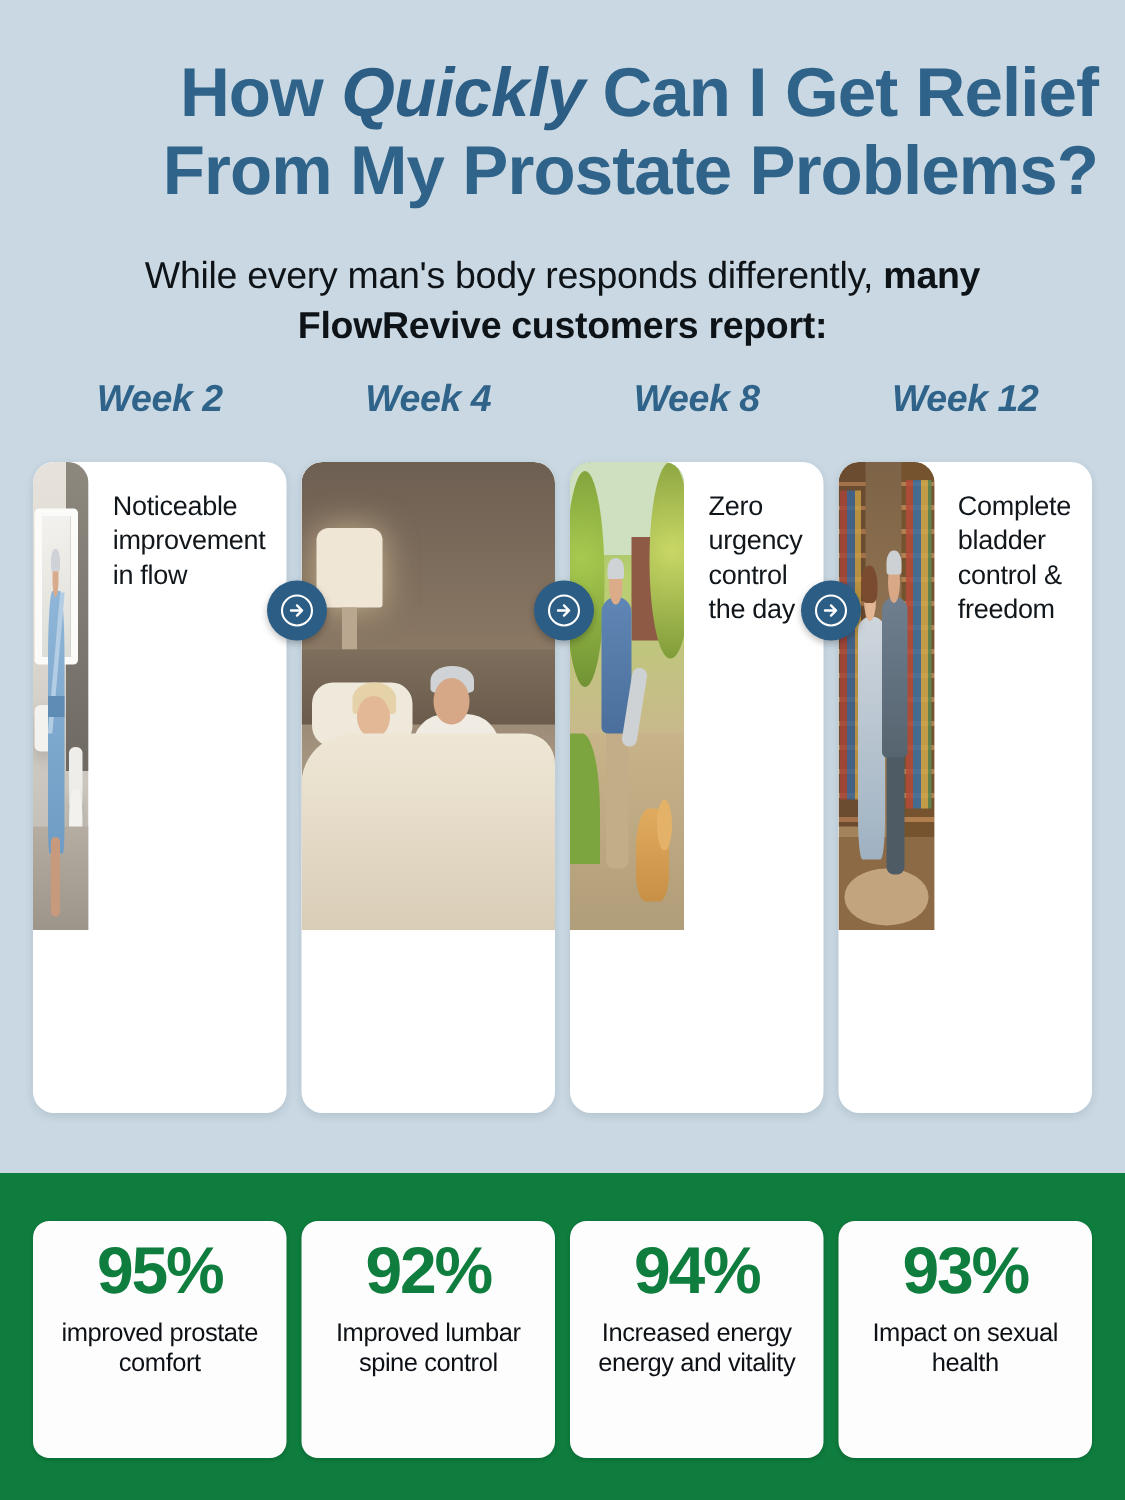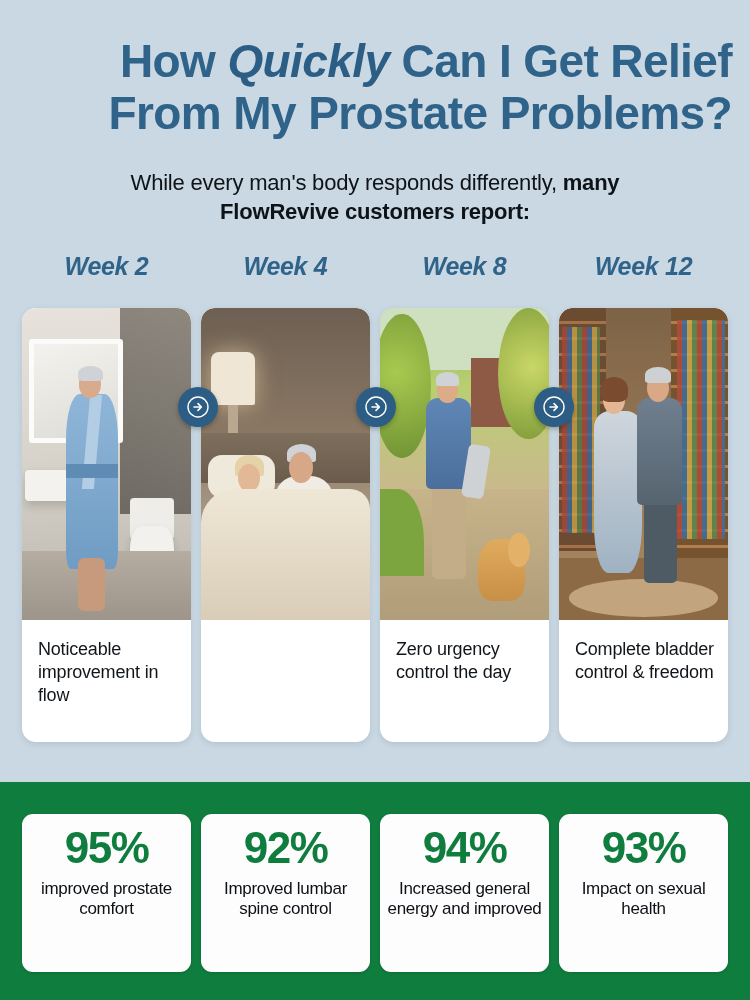--- a/index.html
+++ b/index.html
@@ -19,21 +19,21 @@
     font-size:46px;line-height:1.12;
     font-weight:700;letter-spacing:-0.6px;
     padding:0 18px;box-sizing:border-box;
   }
   .headline .em{font-style:italic;font-weight:800;color:#2b5d85;}
   .headline .ln{display:block;}
 
   .subhead{
     position:absolute;left:0;top:168px;width:750px;
     text-align:center;color:#0e1318;
-    font-size:22px;line-height:1.32;font-weight:400;
+    font-size:25px;line-height:1.32;font-weight:400;
     padding:0 24px;box-sizing:border-box;letter-spacing:-0.2px;
   }
   .subhead b{font-weight:800;}
   .subhead .ln{display:block;}
 
   
   .weeks{
     position:absolute;left:22px;top:252px;width:706px;
     display:flex;gap:10px;
   }
@@ -47,21 +47,21 @@
   .cards{
     position:absolute;left:22px;top:308px;width:706px;height:434px;
     display:flex;gap:10px;
   }
   .card{
     flex:1;position:relative;
     background:#ffffff;
     border-radius:14px;
     box-shadow:0 2px 6px rgba(40,60,80,.13);
     overflow:hidden;
-    display:flex;flex-direction:column;
+    display:flex;flex-direction:row;
   }
   .card .photo{
     height:312px;width:100%;position:relative;overflow:hidden;
     border-radius:14px 14px 0 0;
   }
   .card .caption{
     flex:1;
     padding:18px 14px 10px 16px;
     color:#11161b;
     font-size:18px;line-height:1.28;font-weight:400;
@@ -321,21 +321,21 @@
       <div class="stat">
         <div class="pct">95%</div>
         <div class="lbl">improved prostate comfort</div>
       </div>
       <div class="stat">
         <div class="pct">92%</div>
         <div class="lbl">Improved lumbar spine control</div>
       </div>
       <div class="stat">
         <div class="pct">94%</div>
-        <div class="lbl">Increased general energy and improved</div>
+        <div class="lbl">Increased energy energy and vitality</div>
       </div>
       <div class="stat">
         <div class="pct">93%</div>
         <div class="lbl">Impact on sexual health</div>
       </div>
     </div>
   </div>
 
 </div>
 

